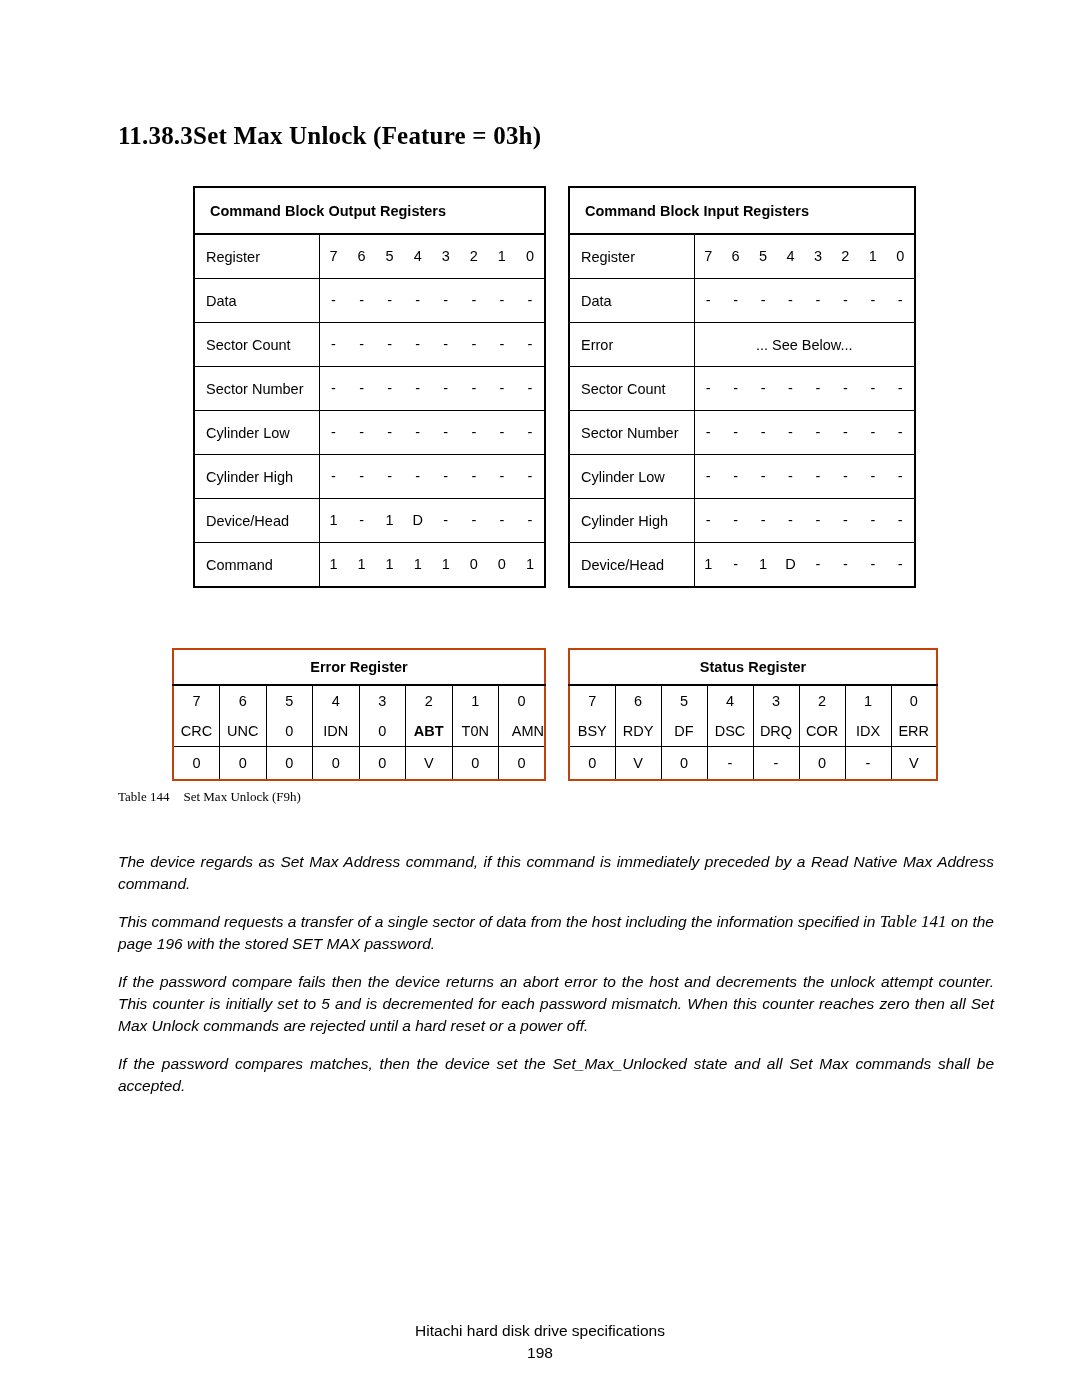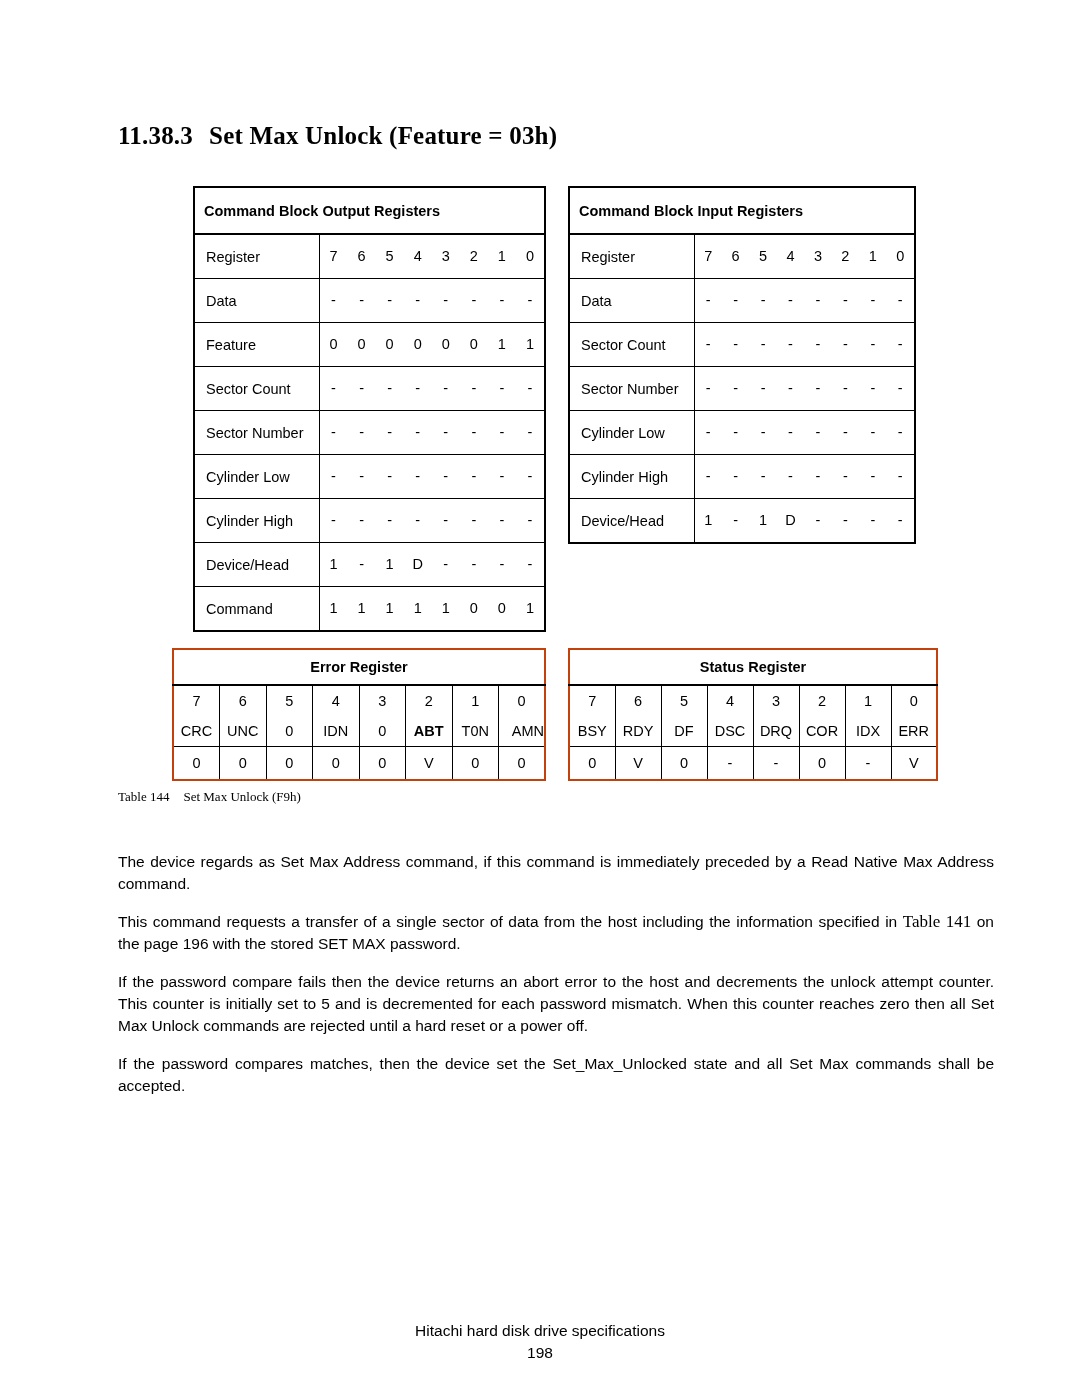--- a/index.html
+++ b/index.html
@@ -20,21 +20,21 @@
   .section-heading {
     position: absolute;
     left: 118px;
     top: 122px;
     font-family: "Liberation Serif", serif;
     font-weight: bold;
     font-size: 25px;
     letter-spacing: 0.2px;
     white-space: nowrap;
   }
-  .section-heading .num { margin-right: 16px; }
+  .section-heading .num { }
 
   
   .cbtable {
     position: absolute;
     border-collapse: collapse;
     table-layout: fixed;
     border: 2px solid #000;
   }
   .cbtable td {
     border: 1px solid #000;
@@ -47,21 +47,21 @@
     padding-left: 11px;
     width: 125px;
   }
   .cbtable td.bitscell {
     padding: 0;
   }
   .cbtable tr.titlerow td {
     border-bottom: 2px solid #000;
     font-weight: bold;
     font-size: 14.5px;
-    padding-left: 9px;
+    padding-left: 15px;
     height: 45px;
   }
 
   .bits {
     display: flex;
     width: 100%;
   }
   .bits span {
     flex: 1 1 0;
     text-align: center;
@@ -110,21 +110,21 @@
   .bodytext {
     position: absolute;
     left: 118px;
     width: 876px;
     font-size: 15.5px;
     line-height: 22px;
   }
   .bodytext p {
     margin: 0 0 16px 0;
   }
-  .just { text-align: justify; }
+  .just { text-align: justify; font-style: italic; }
   .serif-ref {
     font-family: "Liberation Serif", serif;
     font-size: 17px;
   }
 
   
   .footer {
     position: absolute;
     left: 0;
     width: 1080px;
@@ -173,35 +173,20 @@
             <span>-</span>
             <span>-</span>
             <span>-</span>
             <span>-</span>
             <span>-</span>
             <span>-</span>
           </div>
         </td>
       </tr>
       <tr>
-        <td class="namecol">Feature</td>
-        <td class="bitscell">
-          <div class="bits">
-            <span>0</span>
-            <span>0</span>
-            <span>0</span>
-            <span>0</span>
-            <span>0</span>
-            <span>0</span>
-            <span>1</span>
-            <span>1</span>
-          </div>
-        </td>
-      </tr>
-      <tr>
         <td class="namecol">Sector Count</td>
         <td class="bitscell">
           <div class="bits">
             <span>-</span>
             <span>-</span>
             <span>-</span>
             <span>-</span>
             <span>-</span>
             <span>-</span>
             <span>-</span>
@@ -317,20 +302,26 @@
           <div class="bits">
             <span>-</span>
             <span>-</span>
             <span>-</span>
             <span>-</span>
             <span>-</span>
             <span>-</span>
             <span>-</span>
             <span>-</span>
           </div>
+        </td>
+      </tr>
+      <tr>
+        <td class="namecol">Error</td>
+        <td class="bitscell">
+          <div class="seebelow">... See Below...</div>
         </td>
       </tr>
       <tr>
         <td class="namecol">Sector Count</td>
         <td class="bitscell">
           <div class="bits">
             <span>-</span>
             <span>-</span>
             <span>-</span>
             <span>-</span>

